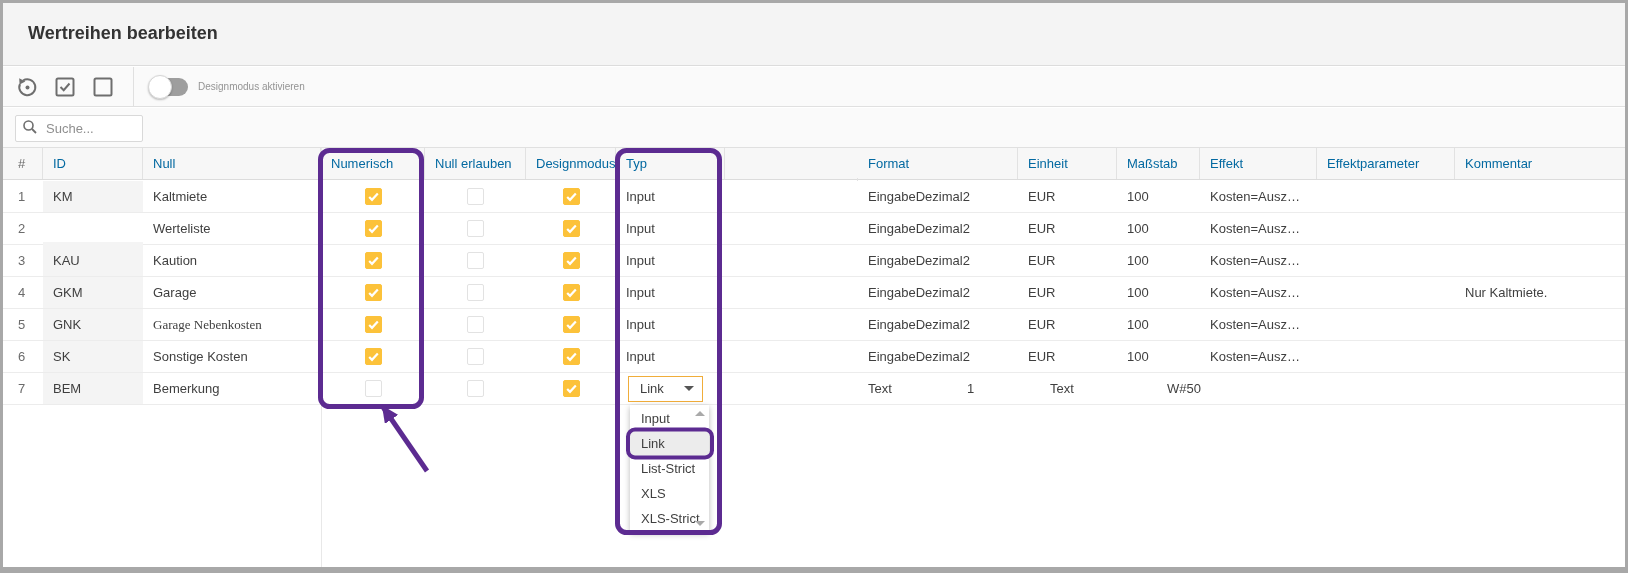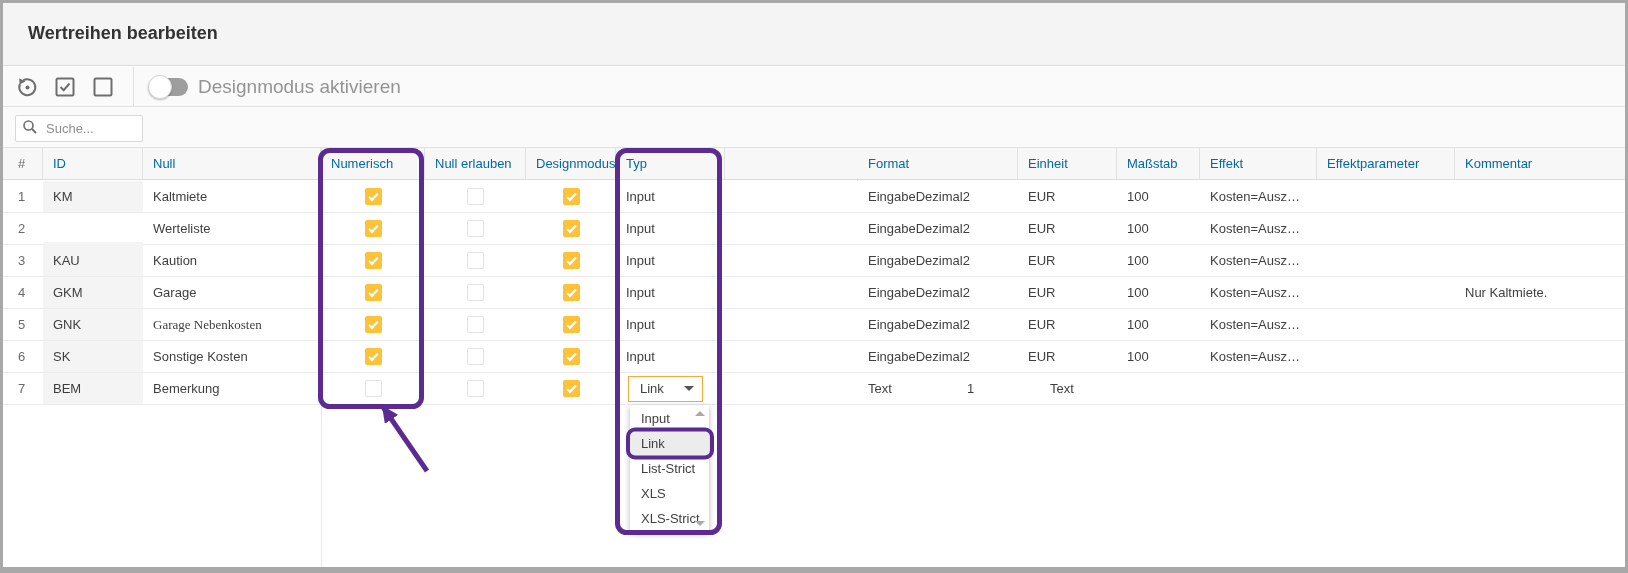--- a/index.html
+++ b/index.html
@@ -11,21 +11,21 @@
   .titlebar h1{margin:0;position:absolute;left:25px;top:20px;font-size:18px;font-weight:700;color:#333;}
   .toolbar{position:absolute;left:0;right:0;top:64px;height:40px;background:#fafafa;border-bottom:1px solid #e0e0e0;
     display:flex;align-items:center;padding-left:12px;}
   .tbtn{width:24px;height:24px;margin-right:14px;display:flex;align-items:center;justify-content:center;cursor:pointer;}
   .tbtn svg{display:block;}
   .tdivider{width:1px;align-self:stretch;background:#e0e0e0;margin:0 14px 0 4px;}
   .toggle{position:relative;width:40px;height:24px;margin-right:10px;cursor:pointer;}
   .toggle .track{position:absolute;left:6px;top:3px;width:34px;height:18px;border-radius:9px;background:#9e9e9e;}
   .toggle .knob{position:absolute;left:0;top:0;width:24px;height:24px;border-radius:50%;background:#fff;
     border:1px solid #d6d6d6;box-shadow:0 1px 2px rgba(0,0,0,.25);}
-  .toggle-label{font-size:19px;color:#949494;}
+  .toggle-label{font-size:10px;color:#949494;}
   .searchrow{position:absolute;left:0;right:0;top:105px;height:40px;background:#fafafa;border-bottom:1px solid #e0e0e0;}
   .searchbox{position:absolute;left:12px;top:7px;width:128px;height:27px;background:#fff;border:1px solid #d9d9d9;
     border-radius:2px;display:flex;align-items:center;padding:0 6px;}
   .searchbox input{border:0;outline:0;background:transparent;width:100%;font-size:13px;color:#444;
     font-family:"Liberation Sans","DejaVu Sans",sans-serif;}
   .searchbox input::placeholder{color:#8f8f8f;}
   .searchbox svg{flex:0 0 auto;margin-right:6px;}
   
   .ghead{position:absolute;left:0;top:145px;height:32px;display:flex;background:#f7f7f7;border-bottom:1px solid #dcdcdc;}
   .hcell{height:100%;display:flex;align-items:center;padding-left:10px;font-size:13px;color:#0369a1;
@@ -327,20 +327,21 @@
         <div class="cell" style="width: 109px; flex: 0 0 109px; padding-left: 0px;">
           <div class="editor">
             <span>Link</span>
             <span class="caret"></span>
           </div>
         </div>
         <div class="cell" style="width: 133px; flex: 0 0 133px;"></div>
         <div class="cell" style="width: 99px; flex: 0 0 99px;">Text</div>
         <div class="cell" style="width: 83px; flex: 0 0 83px;">1</div>
         <div class="cell" style="width: 117px; flex: 0 0 117px;">Text</div>
+        <div class="cell" style="width: 138px; flex: 0 0 138px;">W#50</div>
         <div class="cell" style="width: 176px; flex: 0 0 176px;"></div>
       </div>
     </div>
   <div class="pinline"></div>
 
   <div class="dd" id="dropdown">
     <div class="ddscroll up"></div>
     <div class="ddscroll down"></div>
   <div class="dditem">Input</div>
       <div class="dditem sel">Link</div>

